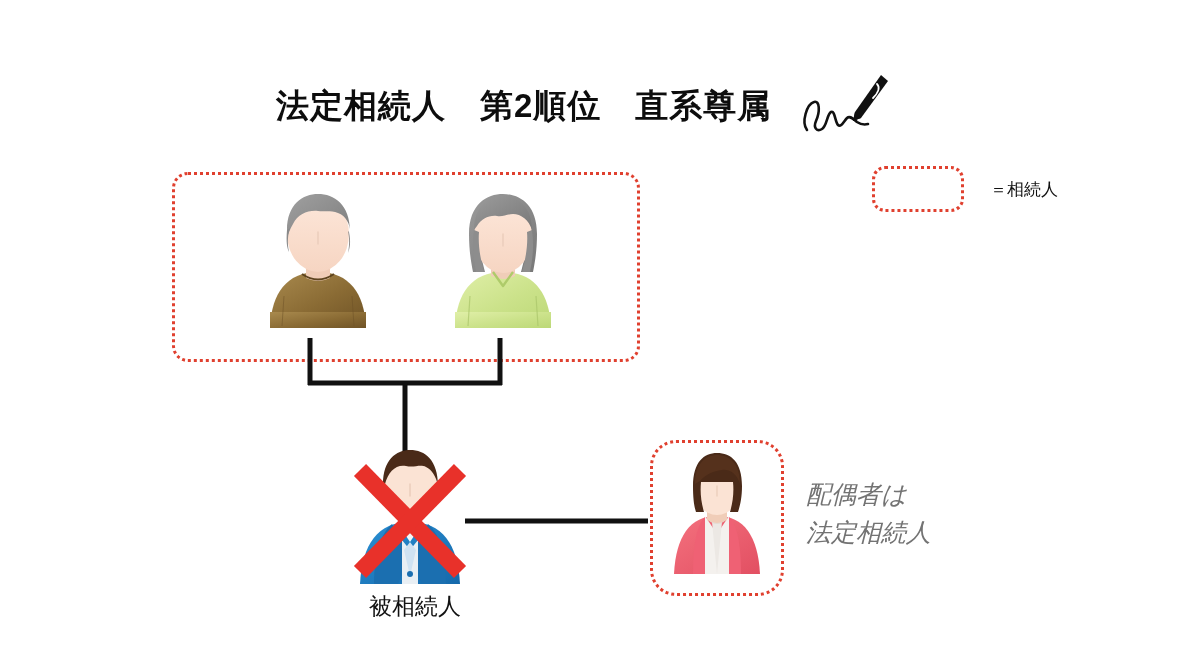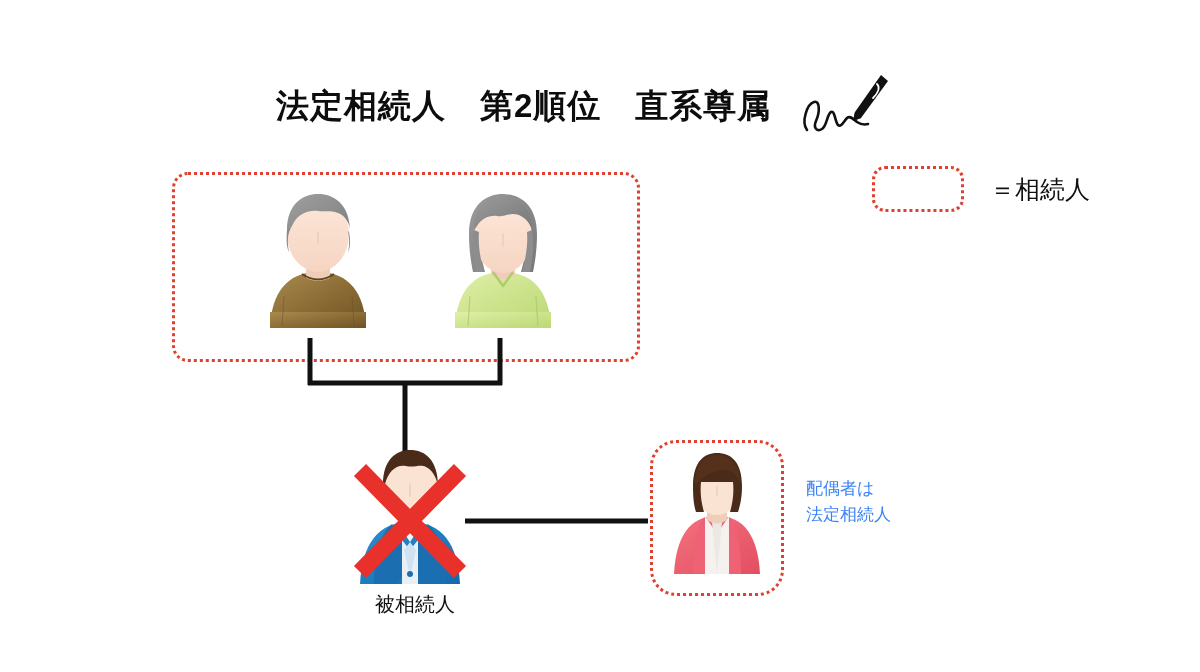--- a/index.html
+++ b/index.html
@@ -51,21 +51,21 @@
   }
   #legend-swatch {
     width: 92px;
     height: 46px;
     border: 3px dotted #e0402f;
     border-radius: 13px;
     box-sizing: border-box;
     background: #fff;
   }
   #legend-label {
-    font-size: 25px;
+    font-size: 17px;
     color: #111;
     line-height: 1;
     white-space: nowrap;
   }
 
   
   #parents-box {
     position: absolute;
     left: 172px;
     top: 172px;
@@ -107,33 +107,34 @@
     background: transparent;
   }
 
   
   #decedent-label {
     position: absolute;
     left: 330px;
     top: 592px;
     width: 170px;
     text-align: center;
-    font-size: 20px;
+    font-size: 23px;
     color: #111;
     line-height: 1.25;
     white-space: nowrap;
   }
   #spouse-note {
     position: absolute;
     left: 806px;
     top: 476px;
-    font-size: 17px;
-    color: #3b82f6;
+    font-size: 25px;
+    color: #737373;
     line-height: 1.5;
     white-space: nowrap;
+    font-style: italic;
   }
   #spouse-note div { display: block; }
 
   
   #x-mark {
     position: absolute;
     left: 352px;
     top: 462px;
     width: 116px;
     height: 118px;

